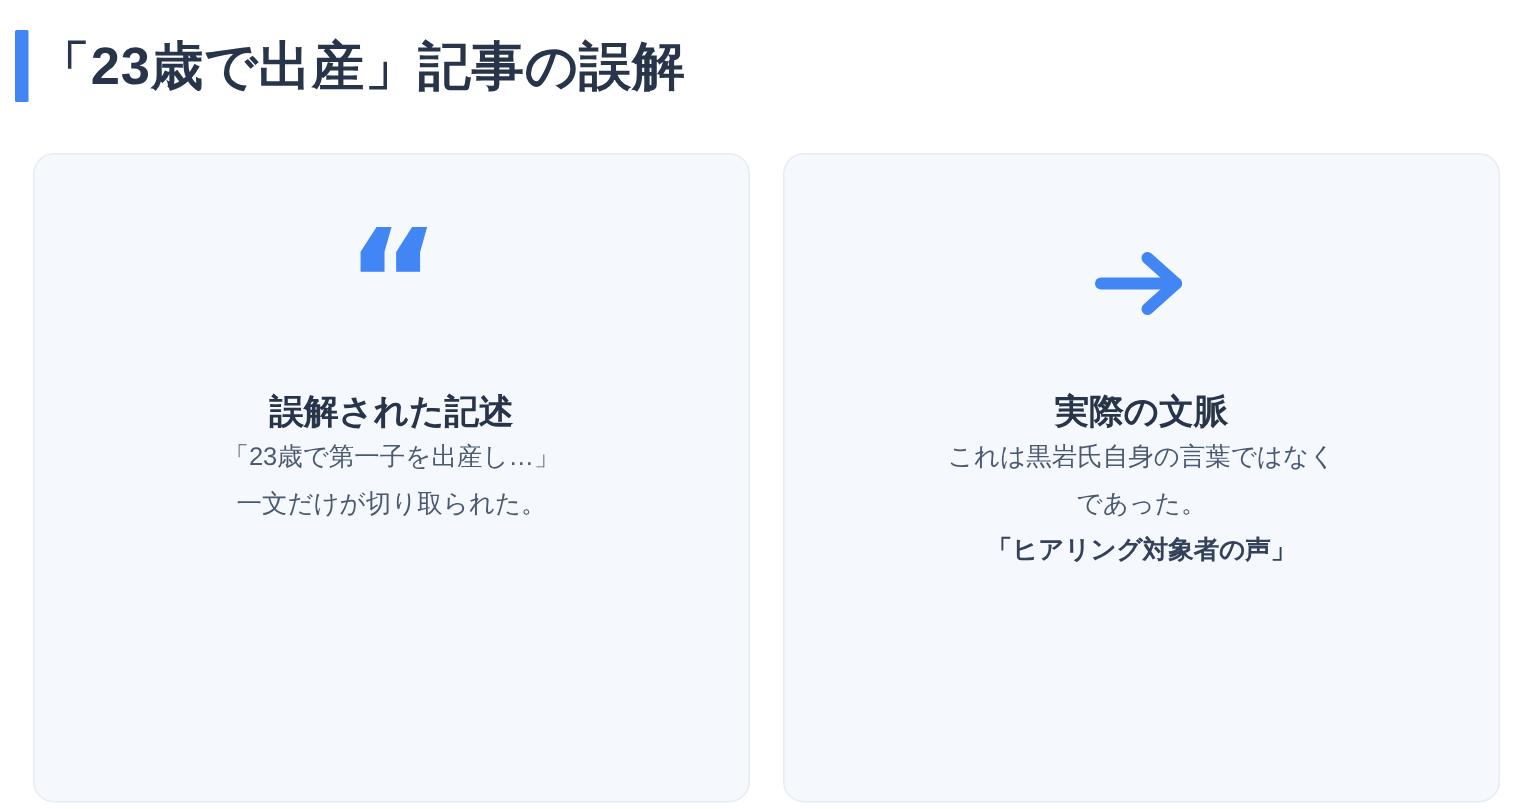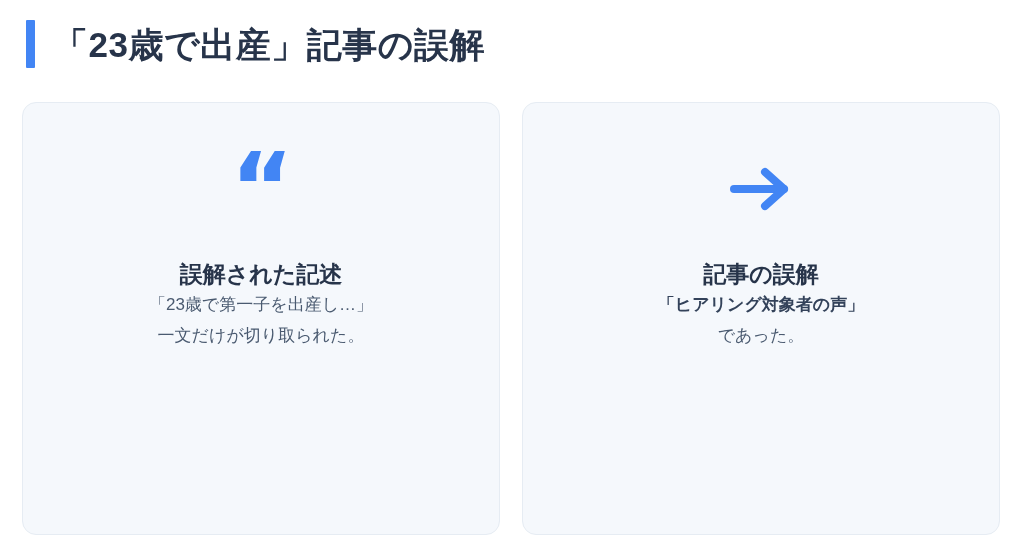--- a/index.html
+++ b/index.html
@@ -19,22 +19,22 @@
     position: relative;
     width: 1018px;
     height: 539px;
     box-sizing: border-box;
   }
 
   
   .heading {
     display: flex;
     align-items: center;
-    gap: 18px;
-    padding: 16px 0 0 26px;
+    gap: 6px;
+    padding: 16px 0 0 10px;
     height: 56px;
     box-sizing: content-box;
   }
   .heading-bar {
     width: 9px;
     height: 48px;
     background: #4285F4;
     border-radius: 1px;
     flex: 0 0 auto;
   }
@@ -134,21 +134,22 @@
       </div>
     </div>
 
     <div class="card">
       <div class="card-icon">
         <svg class="arrow-glyph" width="66" height="46" viewBox="0 0 66 46" fill="none">
           <path d="M6 23 H56" stroke="#4285F4" stroke-width="8" stroke-linecap="round"></path>
           <path d="M37 6 L56 23 L37 40" stroke="#4285F4" stroke-width="8" stroke-linecap="round" stroke-linejoin="round" fill="none"></path>
         </svg>
       </div>
-      <div class="card-title">記事の誤解</div>
+      <div class="card-title">実際の文脈</div>
       <div class="card-body">
+        <span class="line">これは黒岩氏自身の言葉ではなく</span>
+        <span class="line">であった。</span>
         <span class="line strong">「ヒアリング対象者の声」</span>
-        <span class="line">であった。</span>
       </div>
     </div>
 
   </div>
 </div>
 
 </body></html>

